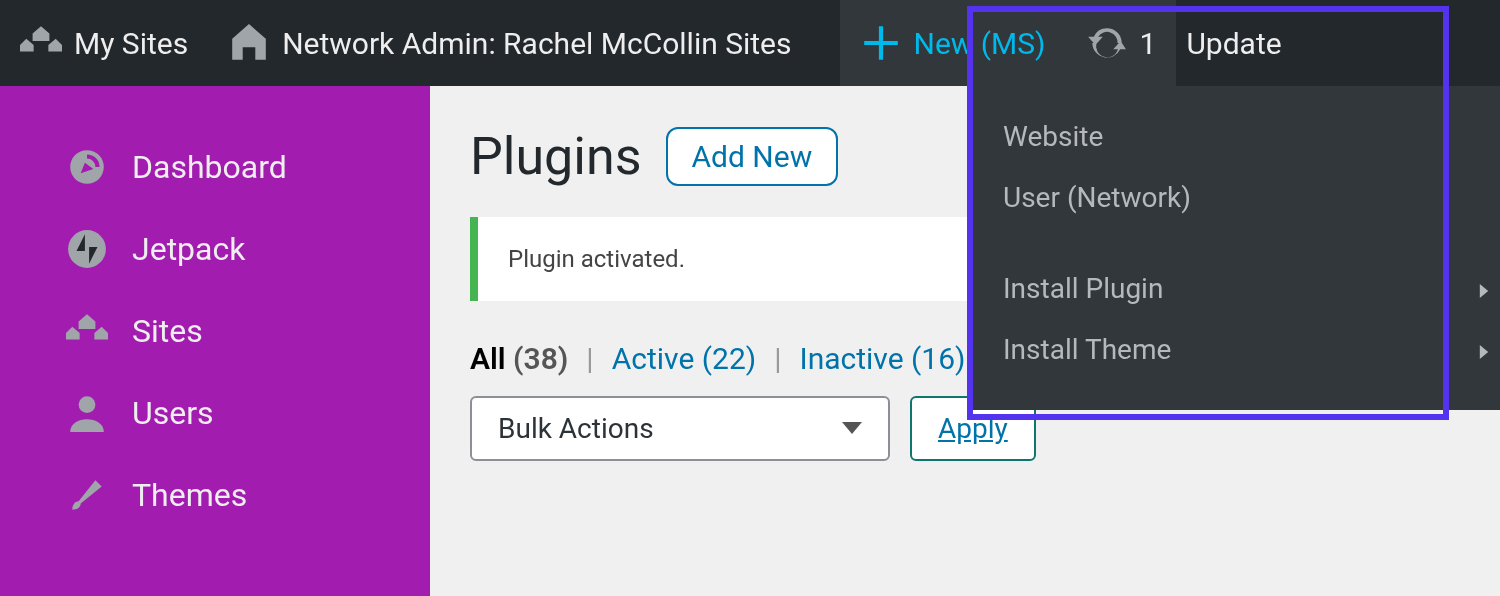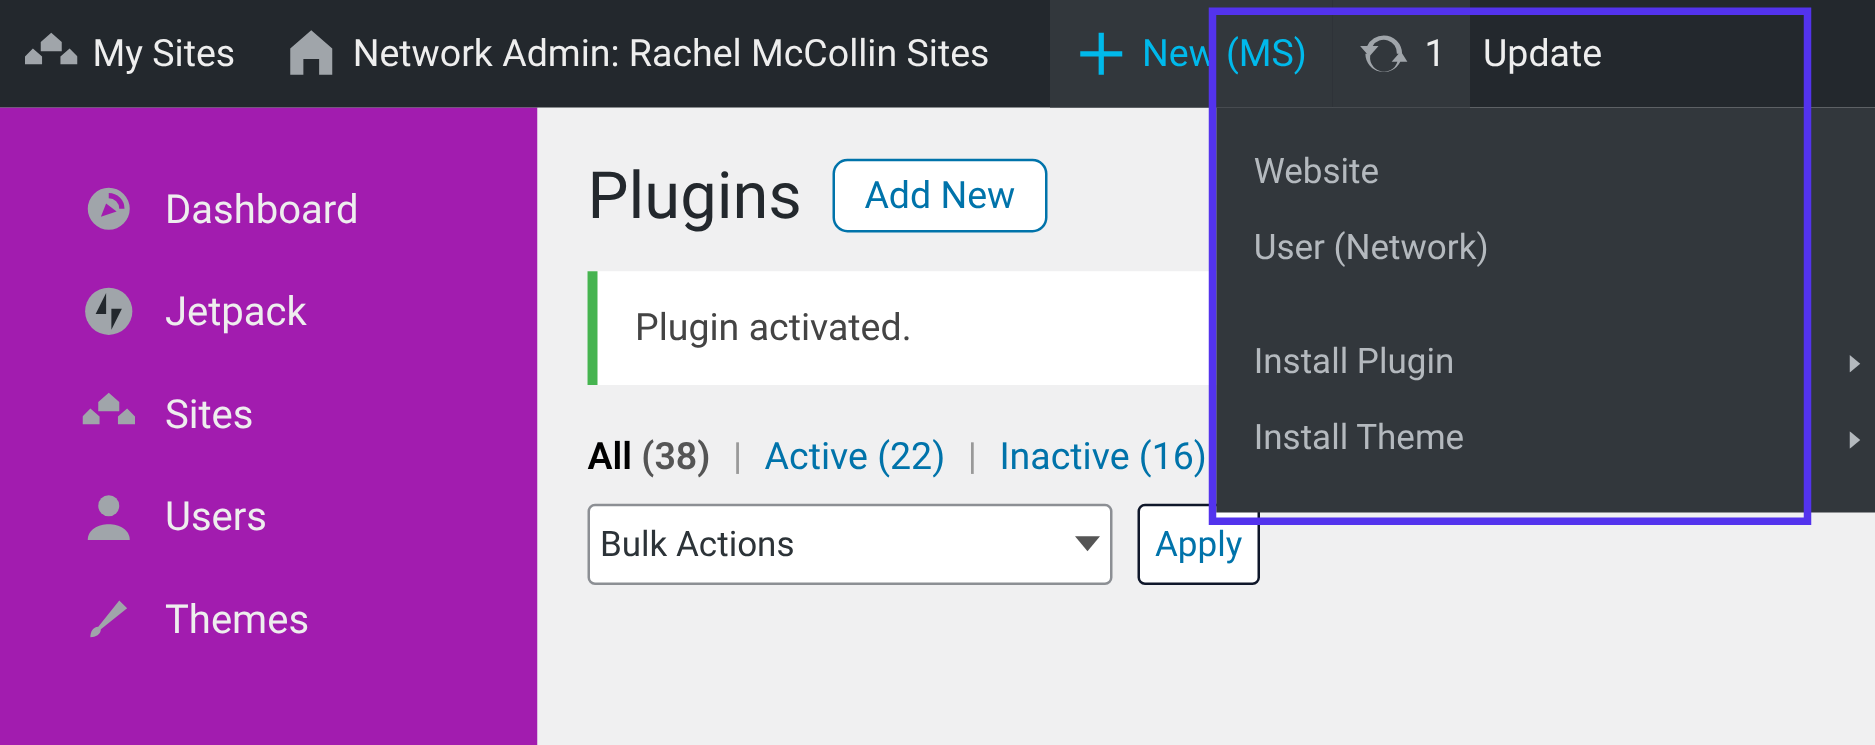--- a/index.html
+++ b/index.html
@@ -24,32 +24,32 @@
 .sidebar { width: 430px; background: #a21caf; color: #eee; padding-top: 40px; padding-left: 36px; }
 .sidebar-item { display: flex; align-items: center; gap: 24px; padding: 20px 30px; font-size: 32px; cursor: pointer; color: #eee; }
 .sb-icon { width: 42px; height: 42px; display: flex; align-items: center; justify-content: center; }
 .sb-icon svg { width: 42px; height: 42px; fill: #a0a5aa; }
 
 .content { flex: 1; background: #f0f0f1; padding: 40px 40px 0 40px; position: relative; }
 .page-header { display: flex; align-items: center; gap: 24px; margin-bottom: 30px; }
 .page-title { font-size: 52px; font-weight: 400; color: #23282d; }
 .add-new-btn { border: 2px solid #0073aa; color: #0073aa; background: #fff; font-size: 30px; padding: 10px 24px; cursor: pointer; border-radius: 12px; }
 
-.notice { background: #fff; border-left: 8px solid #46b450; padding: 28px 30px; font-size: 30px; color: #444; margin-bottom: 40px; }
+.notice { background: #fff; border-left: 8px solid #46b450; padding: 28px 30px; font-size: 24px; color: #444; margin-bottom: 40px; }
 
 .filters { font-size: 30px; color: #555; margin-bottom: 20px; display: flex; flex-wrap: nowrap; gap: 12px; white-space: nowrap; }
 .filters .sep { color: #999; padding: 0 6px; }
 .filters .link { color: #0073aa; cursor: pointer; }
 .filters .current { font-weight: 600; color: #000; }
 .filters .count { color: #555; }
 
 .actions-row { display: flex; gap: 20px; align-items: center; margin-top: 14px; }
-.bulk-select { border: 2px solid #8c8f94; border-radius: 6px; font-size: 28px; padding: 14px 8px; width: 420px; display: flex; justify-content: space-between; align-items: center; background: #fff; cursor: pointer; color: #2c3338; }
+.bulk-select { border: 2px solid #8c8f94; border-radius: 6px; font-size: 28px; padding: 14px 26px; width: 420px; display: flex; justify-content: space-between; align-items: center; background: #fff; cursor: pointer; color: #2c3338; }
 .bulk-select .chev svg { width: 20px; height: 20px; fill: #555; }
-.apply-btn { border: 2px solid #0f172a; color: #0073aa; background: #fff; font-size: 28px; padding: 14px 12px; border-radius: 6px; cursor: pointer; }
+.apply-btn { border: 2px solid #0f766e; color: #0073aa; background: #fff; font-size: 28px; padding: 14px 26px; border-radius: 6px; cursor: pointer; text-decoration: underline; }
 </style>
 </head>
 <body>
 
 <div class="toolbar">
   <div class="toolbar-item">
     <span class="tb-icon">
       <svg viewBox="0 0 20 20">
           <path d="M10 2l4 3.5V9H6V5.5L10 2zm-7 6l3.5 3V14H0v-3l3-3zm14 0l3 3v3h-6.5v-3L17 8z"></path>
         </svg>

